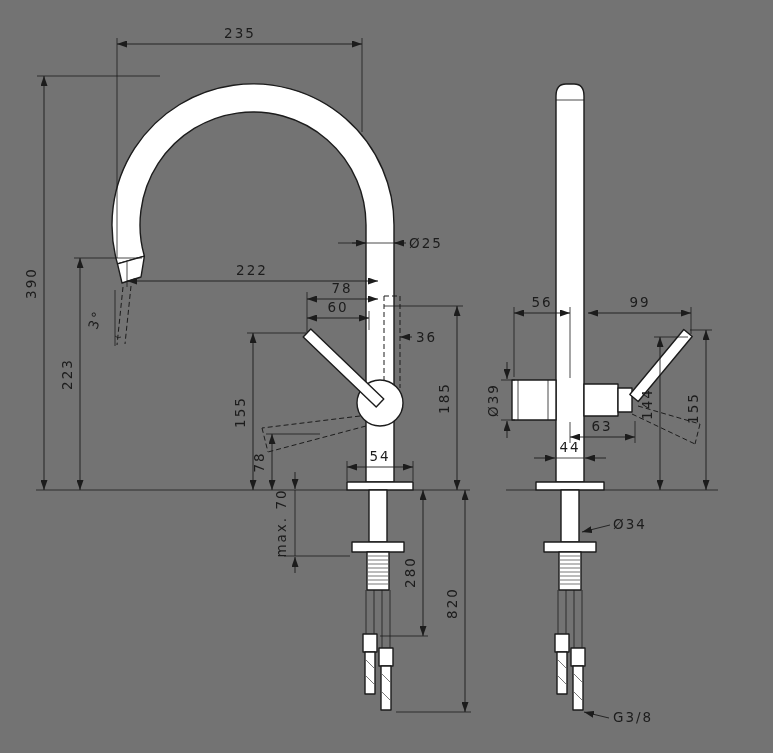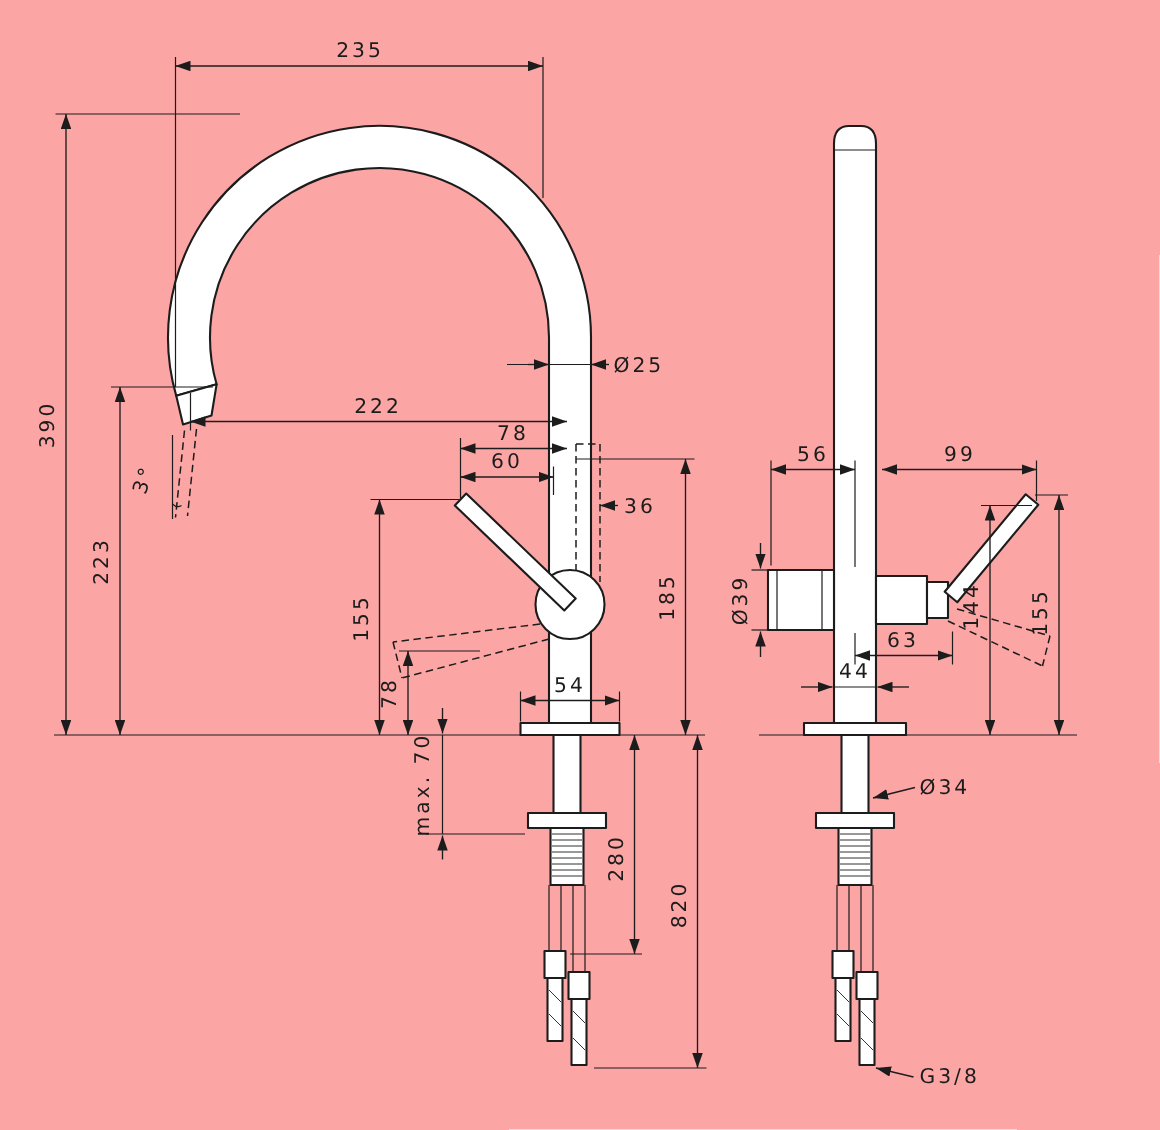--- a/index.html
+++ b/index.html
@@ -1,16 +1,16 @@
 <!DOCTYPE html>
 <html><head>
 <meta charset="utf-8">
 <style>
   html,body{margin:0;padding:0;background:#ffffff;}
-  .sheet{position:relative;width:773px;height:753px;background:#fca5a5;overflow:hidden;
+  .sheet{position:relative;width:773px;height:753px;background:#737373;overflow:hidden;
          font-family:"DejaVu Sans",sans-serif;}
   svg{display:block;}
   .outline{fill:#ffffff;stroke:#1c1c1c;stroke-width:1.4;stroke-linejoin:round;}
   .thin{fill:none;stroke:#1c1c1c;stroke-width:0.8;}
   .dim{fill:none;stroke:#1c1c1c;stroke-width:0.9;}
   .dash{fill:none;stroke:#1c1c1c;stroke-width:1;stroke-dasharray:5 3;}
   .hatch{stroke:#1c1c1c;stroke-width:0.6;}
   text{font-size:13.5px;fill:#1c1c1c;letter-spacing:2px;font-family:"DejaVu Sans",sans-serif;}
   .lbl-m{text-anchor:middle;}
   .lbl-s{text-anchor:start;}

